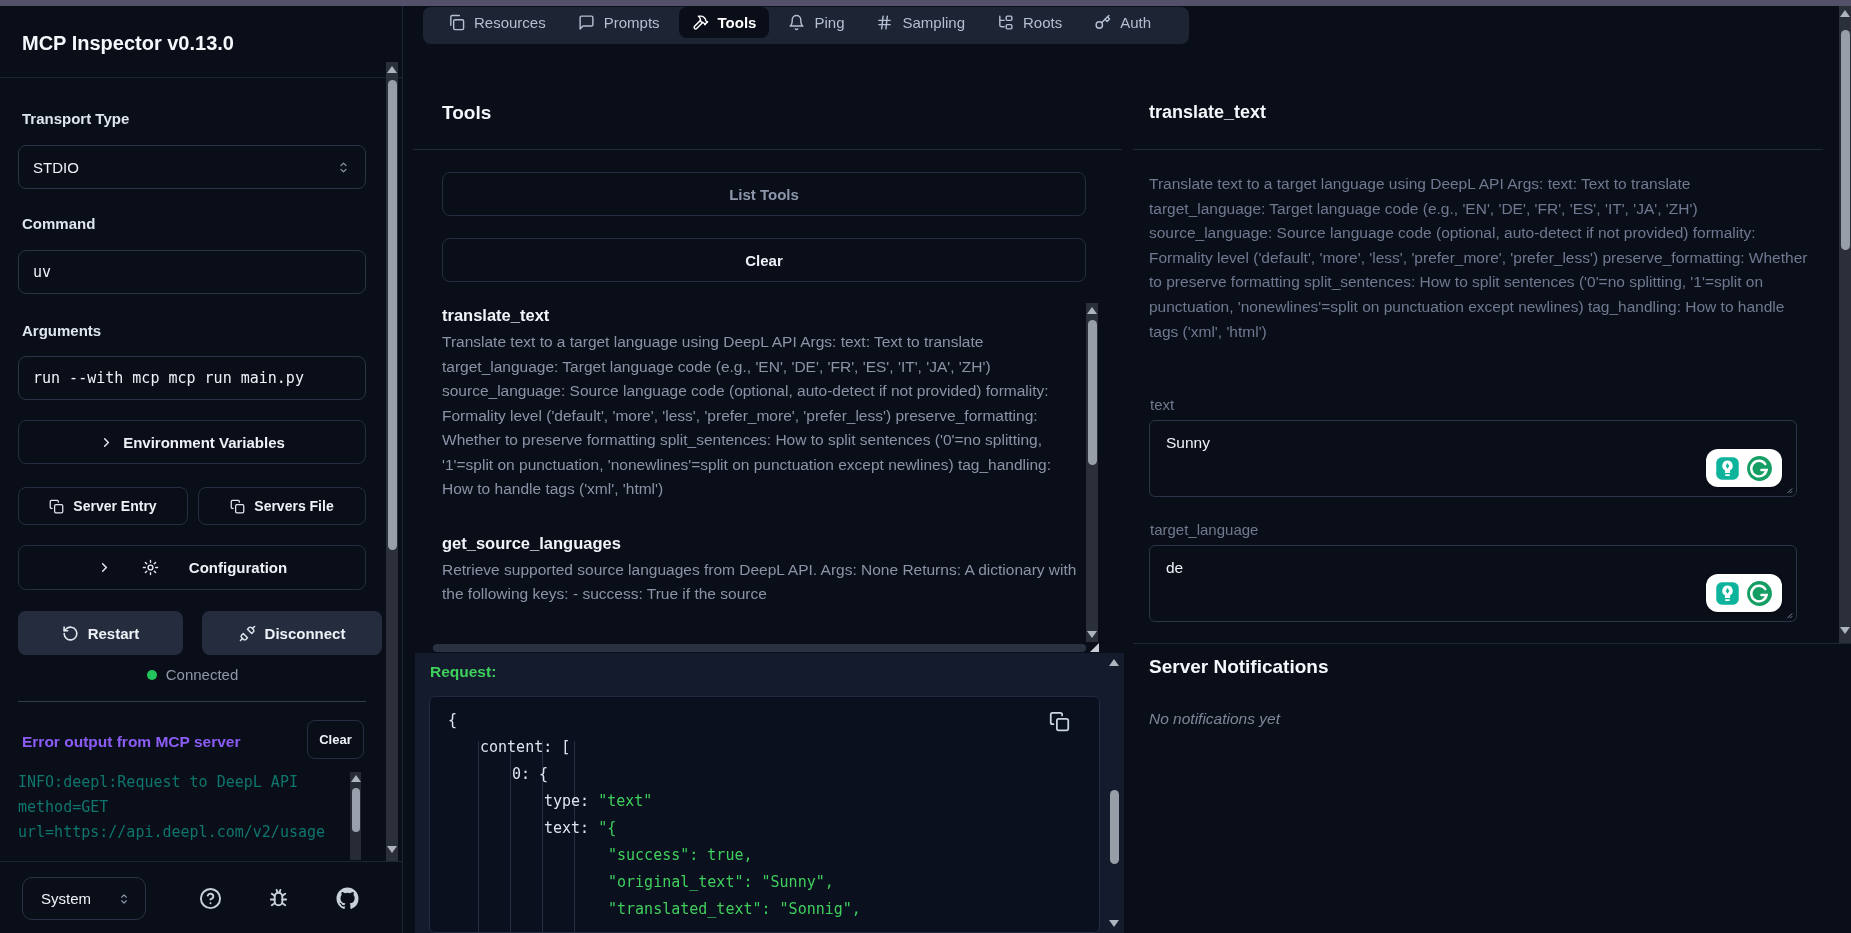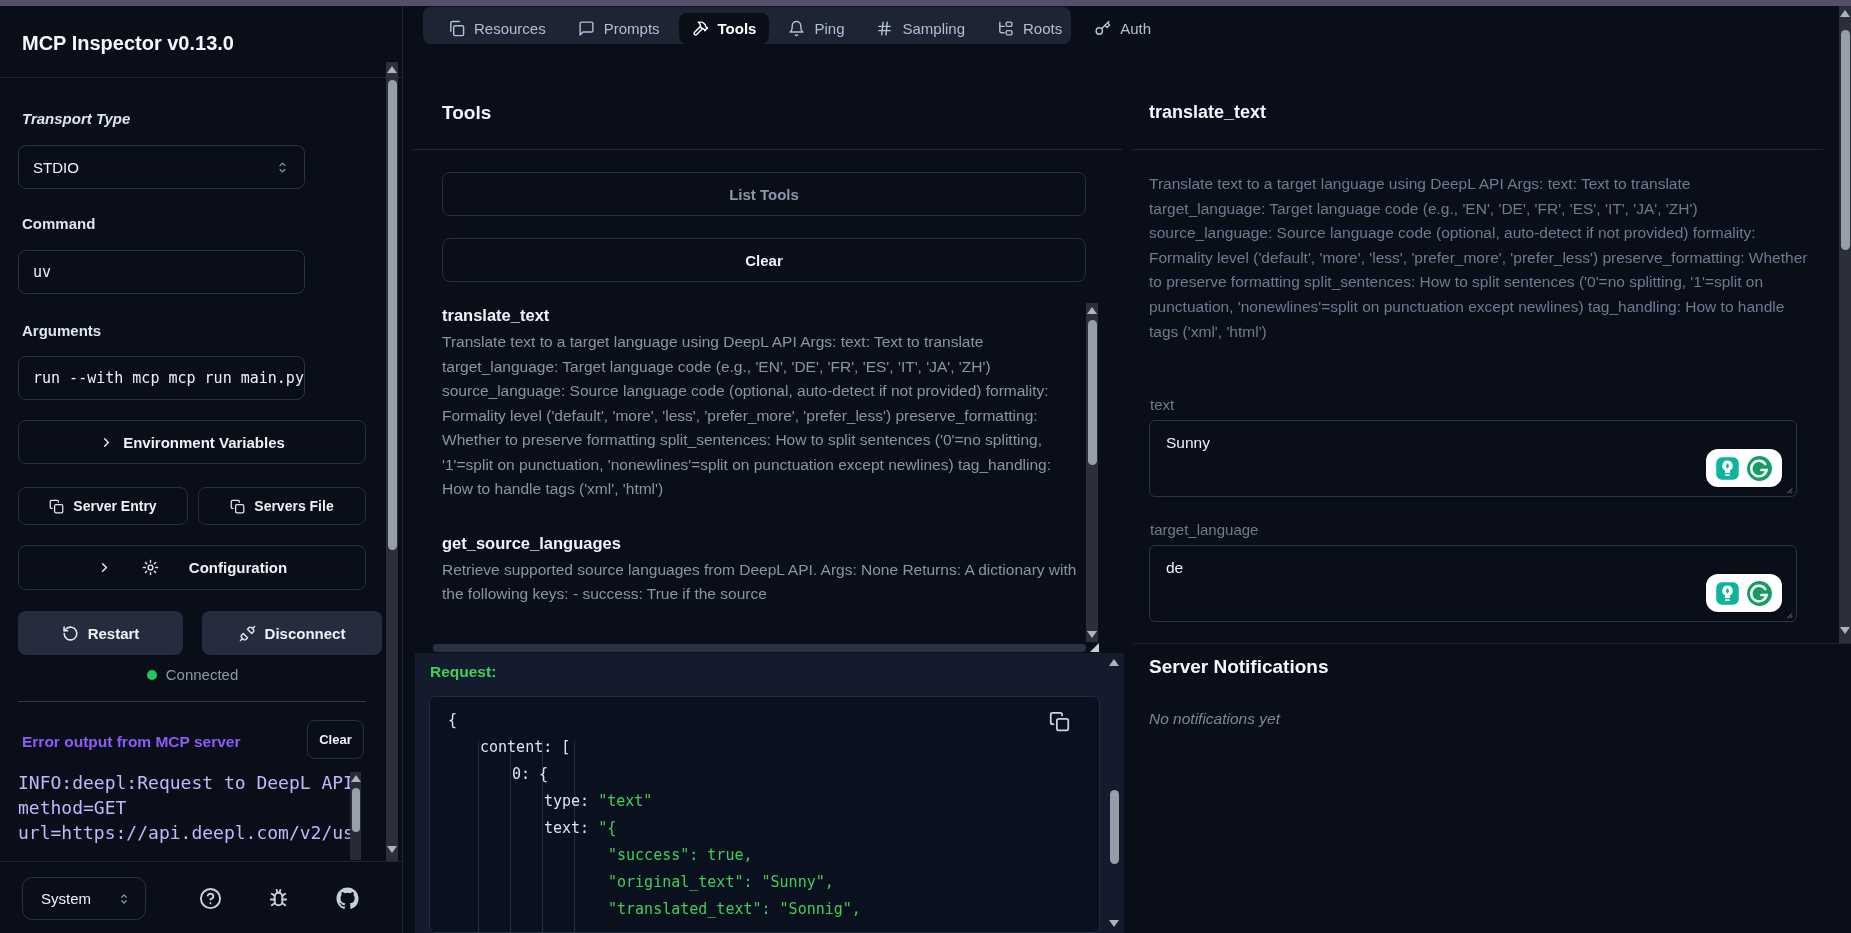--- a/index.html
+++ b/index.html
@@ -10,52 +10,52 @@
   .mono { font-family:"DejaVu Sans Mono", monospace; }
 
   
   #topstrip { left:0; top:0; width:1851px; height:6px; background:#55506a; }
 
   
   #sidebar { left:0; top:6px; width:403px; height:927px; background:#0a0e19; border-right:1px solid #1d2435; }
   #sb-title { left:22px; top:26px; font-size:20px; font-weight:700; color:#f4f7fb; }
   #sb-hr { left:0; top:71px; width:403px; height:0; border-top:1px solid #1d2435; }
   .sb-label { left:22px; font-size:15px; font-weight:600; color:#dfe5ee; }
-  .field { left:18px; width:287px; height:44px; border:1px solid #2a3245; border-radius:8px; background:#0a0e19; display:flex; align-items:center; padding:0 14px; font-size:15px; color:#eef2f7; }
+  .field { left:18px; width:348px; height:44px; border:1px solid #2a3245; border-radius:8px; background:#0a0e19; display:flex; align-items:center; padding:0 14px; font-size:15px; color:#eef2f7; }
   .btn { border:1px solid #262e41; border-radius:8px; background:#0a0e19; display:flex; align-items:center; justify-content:center; gap:9px; font-size:15px; font-weight:600; color:#eef2f7; cursor:pointer; }
   .btn-fill { background:#242c3d; border:none; }
   .icon { display:inline-flex; align-items:center; justify-content:center; color:#e3e8f0; }
   svg { display:block; }
 
   #status-row { left:0; top:660px; width:385px; display:flex; align-items:center; justify-content:center; gap:9px; }
   #status-dot { width:10px; height:10px; border-radius:50%; background:#22c55e; }
   #status-txt { font-size:15px; color:#8f98a8;text-align:right; }
   #sb-div2 { left:18px; top:695px; width:348px; border-top:1px solid #323a4c; }
   #err-title { left:22px; top:727px; font-size:15.5px; font-weight:700; color:#8b5cf6; }
   #err-clear { left:307px; top:714px; width:57px; height:39px; font-size:13px; }
   #err-box { left:18px; top:764px; width:332px; height:90px; overflow:hidden; }
-  .err-line { white-space:nowrap; font-size:18px; line-height:25px; color:#c4b5fd; }
+  .err-line { white-space:nowrap; font-size:15px; line-height:25px; color:#0f766e; }
 
   
   #err-sbar { left:350px; top:766px; width:11px; height:88px; background:#262b36; }
   #err-thumb { left:351.5px; top:782px; width:8px; height:44px; background:#9aa0ab; border-radius:4px; }
 
   
   #sb-foot-hr { left:0; top:855px; width:403px; border-top:1px solid #1d2435; }
   #theme-select { left:22px; top:871px; width:124px; height:43px; border:1px solid #2a3245; border-radius:10px; display:flex; align-items:center; justify-content:space-between; padding:0 14px 0 18px; font-size:15px; color:#eef2f7; cursor:pointer; }
   .foot-ic { top:881px; width:23px; height:23px; color:#c9d0dc; cursor:pointer; }
 
   
   .sbar-track { background:#2b2f3a; }
   .sbar-thumb { background:#989ea8; border-radius:5px; cursor:grab; }
   .tri-up { width:0; height:0; border-left:5px solid transparent; border-right:5px solid transparent; border-bottom:7px solid #aeb4bd; }
   .tri-down { width:0; height:0; border-left:5px solid transparent; border-right:5px solid transparent; border-top:7px solid #aeb4bd; }
 
   
-  #nav { left:423px; top:7px; width:648px; height:37px; background:#1d2433; border-radius:8px; display:flex; align-items:flex-end; padding:0 12px; gap:6px; }
+  #nav { left:423px; top:7px; width:766px; height:37px; background:#1d2433; border-radius:8px; display:flex; align-items:flex-start; padding:0 12px; gap:6px; }
   .tab { display:flex; align-items:center; gap:9px; padding:7px 13px; border-radius:8px; font-size:15px; font-weight:500; color:#b4bfd2; cursor:pointer; }
   .tab.active { background:#0a0e19; color:#ffffff; font-weight:700; }
   .tab .icon { color:inherit; }
 
   
   #tools-h { left:442px; top:102px; font-size:19px; font-weight:700; color:#f4f7fb; }
   #c-hr { left:413px; top:149px; width:709px; border-top:1px solid #202839; }
   .wide-btn { left:442px; width:644px; height:44px; }
   #list-tools-btn { top:172px; color:#8d97ab; }
   #clear-btn { top:238px; }
@@ -104,21 +104,21 @@
 <body>
 
 <div id="root">
 
   <div id="topstrip" class="abs"></div>
 
   <div id="sidebar" class="abs">
     <div id="sb-title" class="abs">MCP Inspector v0.13.0</div>
     <div id="sb-hr" class="abs"></div>
 
-    <div class="sb-label abs" style="top:104px;font-style:italic;">Transport Type</div>
+    <div class="sb-label abs" style="top:104px;">Transport Type</div>
     <div class="field abs" style="top:139px; justify-content:space-between; cursor:pointer;">
       <span>STDIO</span>
       <span class="icon">
         <svg width="15" height="15" viewBox="0 0 24 24" fill="none" stroke="#8d97ab" stroke-width="2" stroke-linecap="round" stroke-linejoin="round">
             <path d="m8 9 4-4 4 4"></path>
             <path d="m8 15 4 4 4-4"></path>
           </svg>
       </span>
     </div>
 

